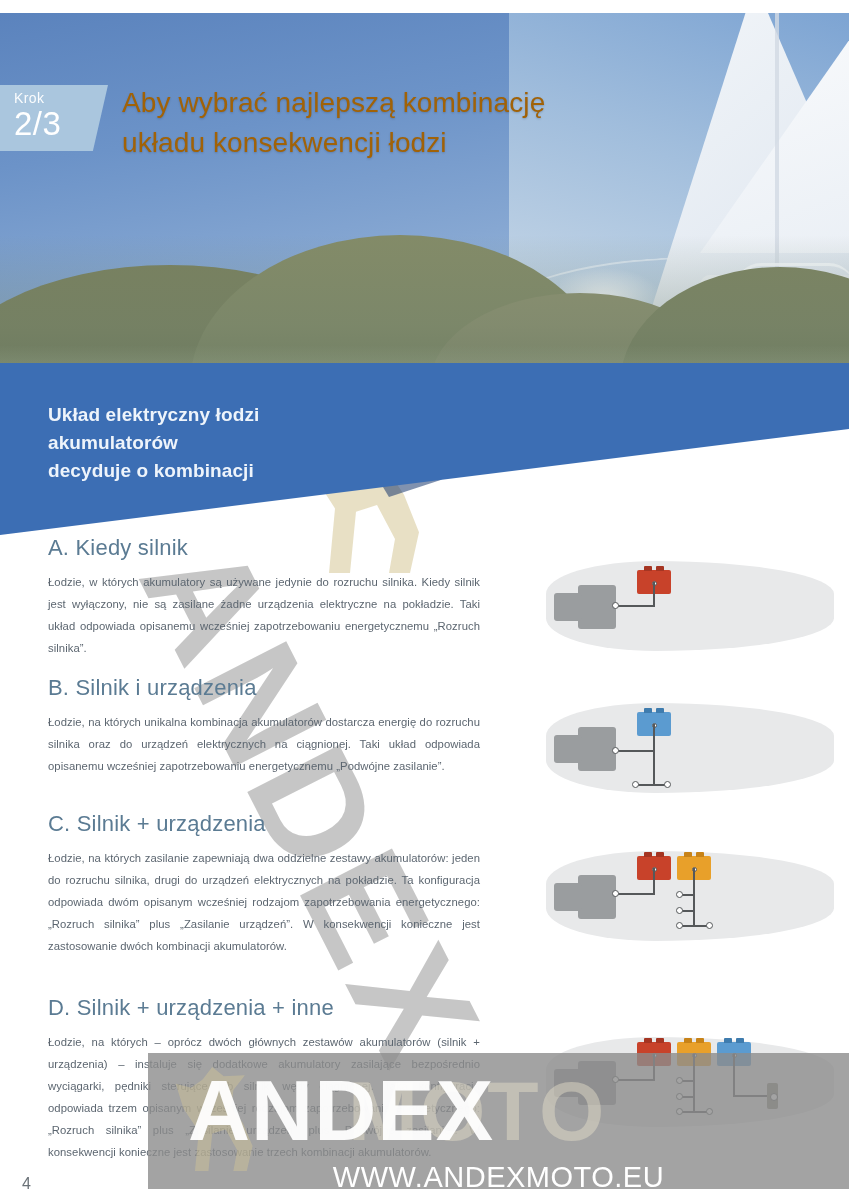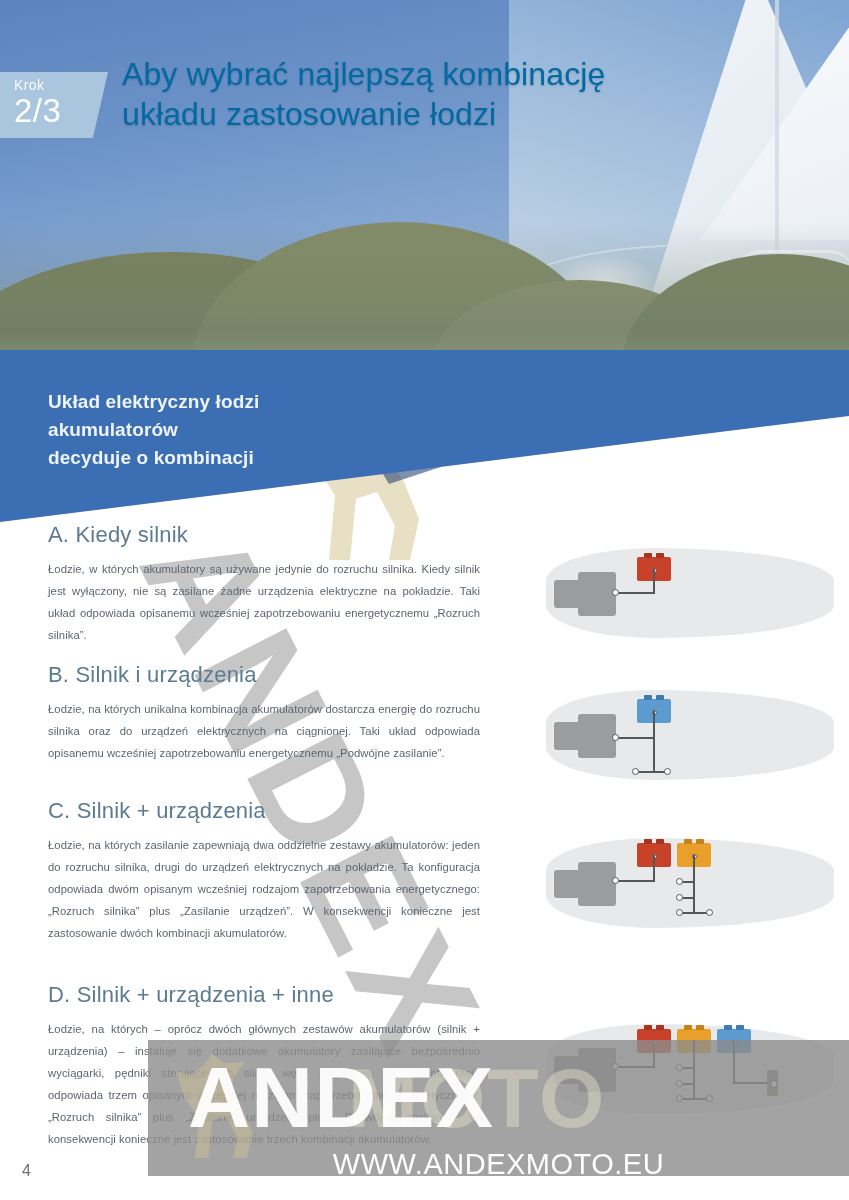--- a/index.html
+++ b/index.html
@@ -7,20 +7,21 @@
     width: 849px; height: 1200px;
     background: #ffffff;
     font-family: "Liberation Sans", sans-serif;
     overflow: hidden;
   }
   #page {
     position: relative;
     width: 849px; height: 1176px;
     background: #ffffff;
     overflow: hidden;
+    margin-top: 13px;
   }
 
   
   #hero {
     position: absolute; left: 0; top: 0;
     width: 849px; height: 372px;
     overflow: hidden;
   }
   .sky {
     position: absolute; left: 0; top: 0; width: 849px; height: 372px;
@@ -115,23 +116,23 @@
   #step-badge .krok {
     font-size: 14px; letter-spacing: .4px; color:#ffffff; opacity:.95; line-height:15px;
   }
   #step-badge .num {
     font-size: 33px; line-height: 36px; font-weight: 300; color:#ffffff;
     letter-spacing: .5px;
   }
 
   
   #hero-title {
-    position: absolute; left: 122px; top: 54px; width: 560px;
-    color: #0369a1;
-    font-size: 32px; line-height: 40px; font-weight: 300;
+    position: absolute; left: 122px; top: 70px; width: 560px;
+    color: #a16207;
+    font-size: 28px; line-height: 40px; font-weight: 300;
     letter-spacing: .1px;
     text-shadow: 0 1px 2px rgba(30,50,80,.25);
   }
   #hero-title div { white-space: nowrap; }
 
   
   #blue-band {
     position: absolute; left: 0; top: 350px;
     width: 849px; height: 172px;
     background: #3c6eb4;
@@ -308,21 +309,21 @@
     <div class="seafoam"></div>
   </div>
 
   <div id="step-badge">
     <div class="krok">Krok</div>
     <div class="num">2/3</div>
   </div>
 
   <div id="hero-title">
     <div>Aby wybrać najlepszą kombinację</div>
-    <div>układu zastosowanie łodzi</div>
+    <div>układu konsekwencji łodzi</div>
   </div>
 
   <div id="blue-band">
     <div id="blue-band-inner">
       <div>Układ elektryczny łodzi</div>
       <div>akumulatorów</div>
       <div>decyduje o kombinacji</div>
     </div>
   </div>
 

